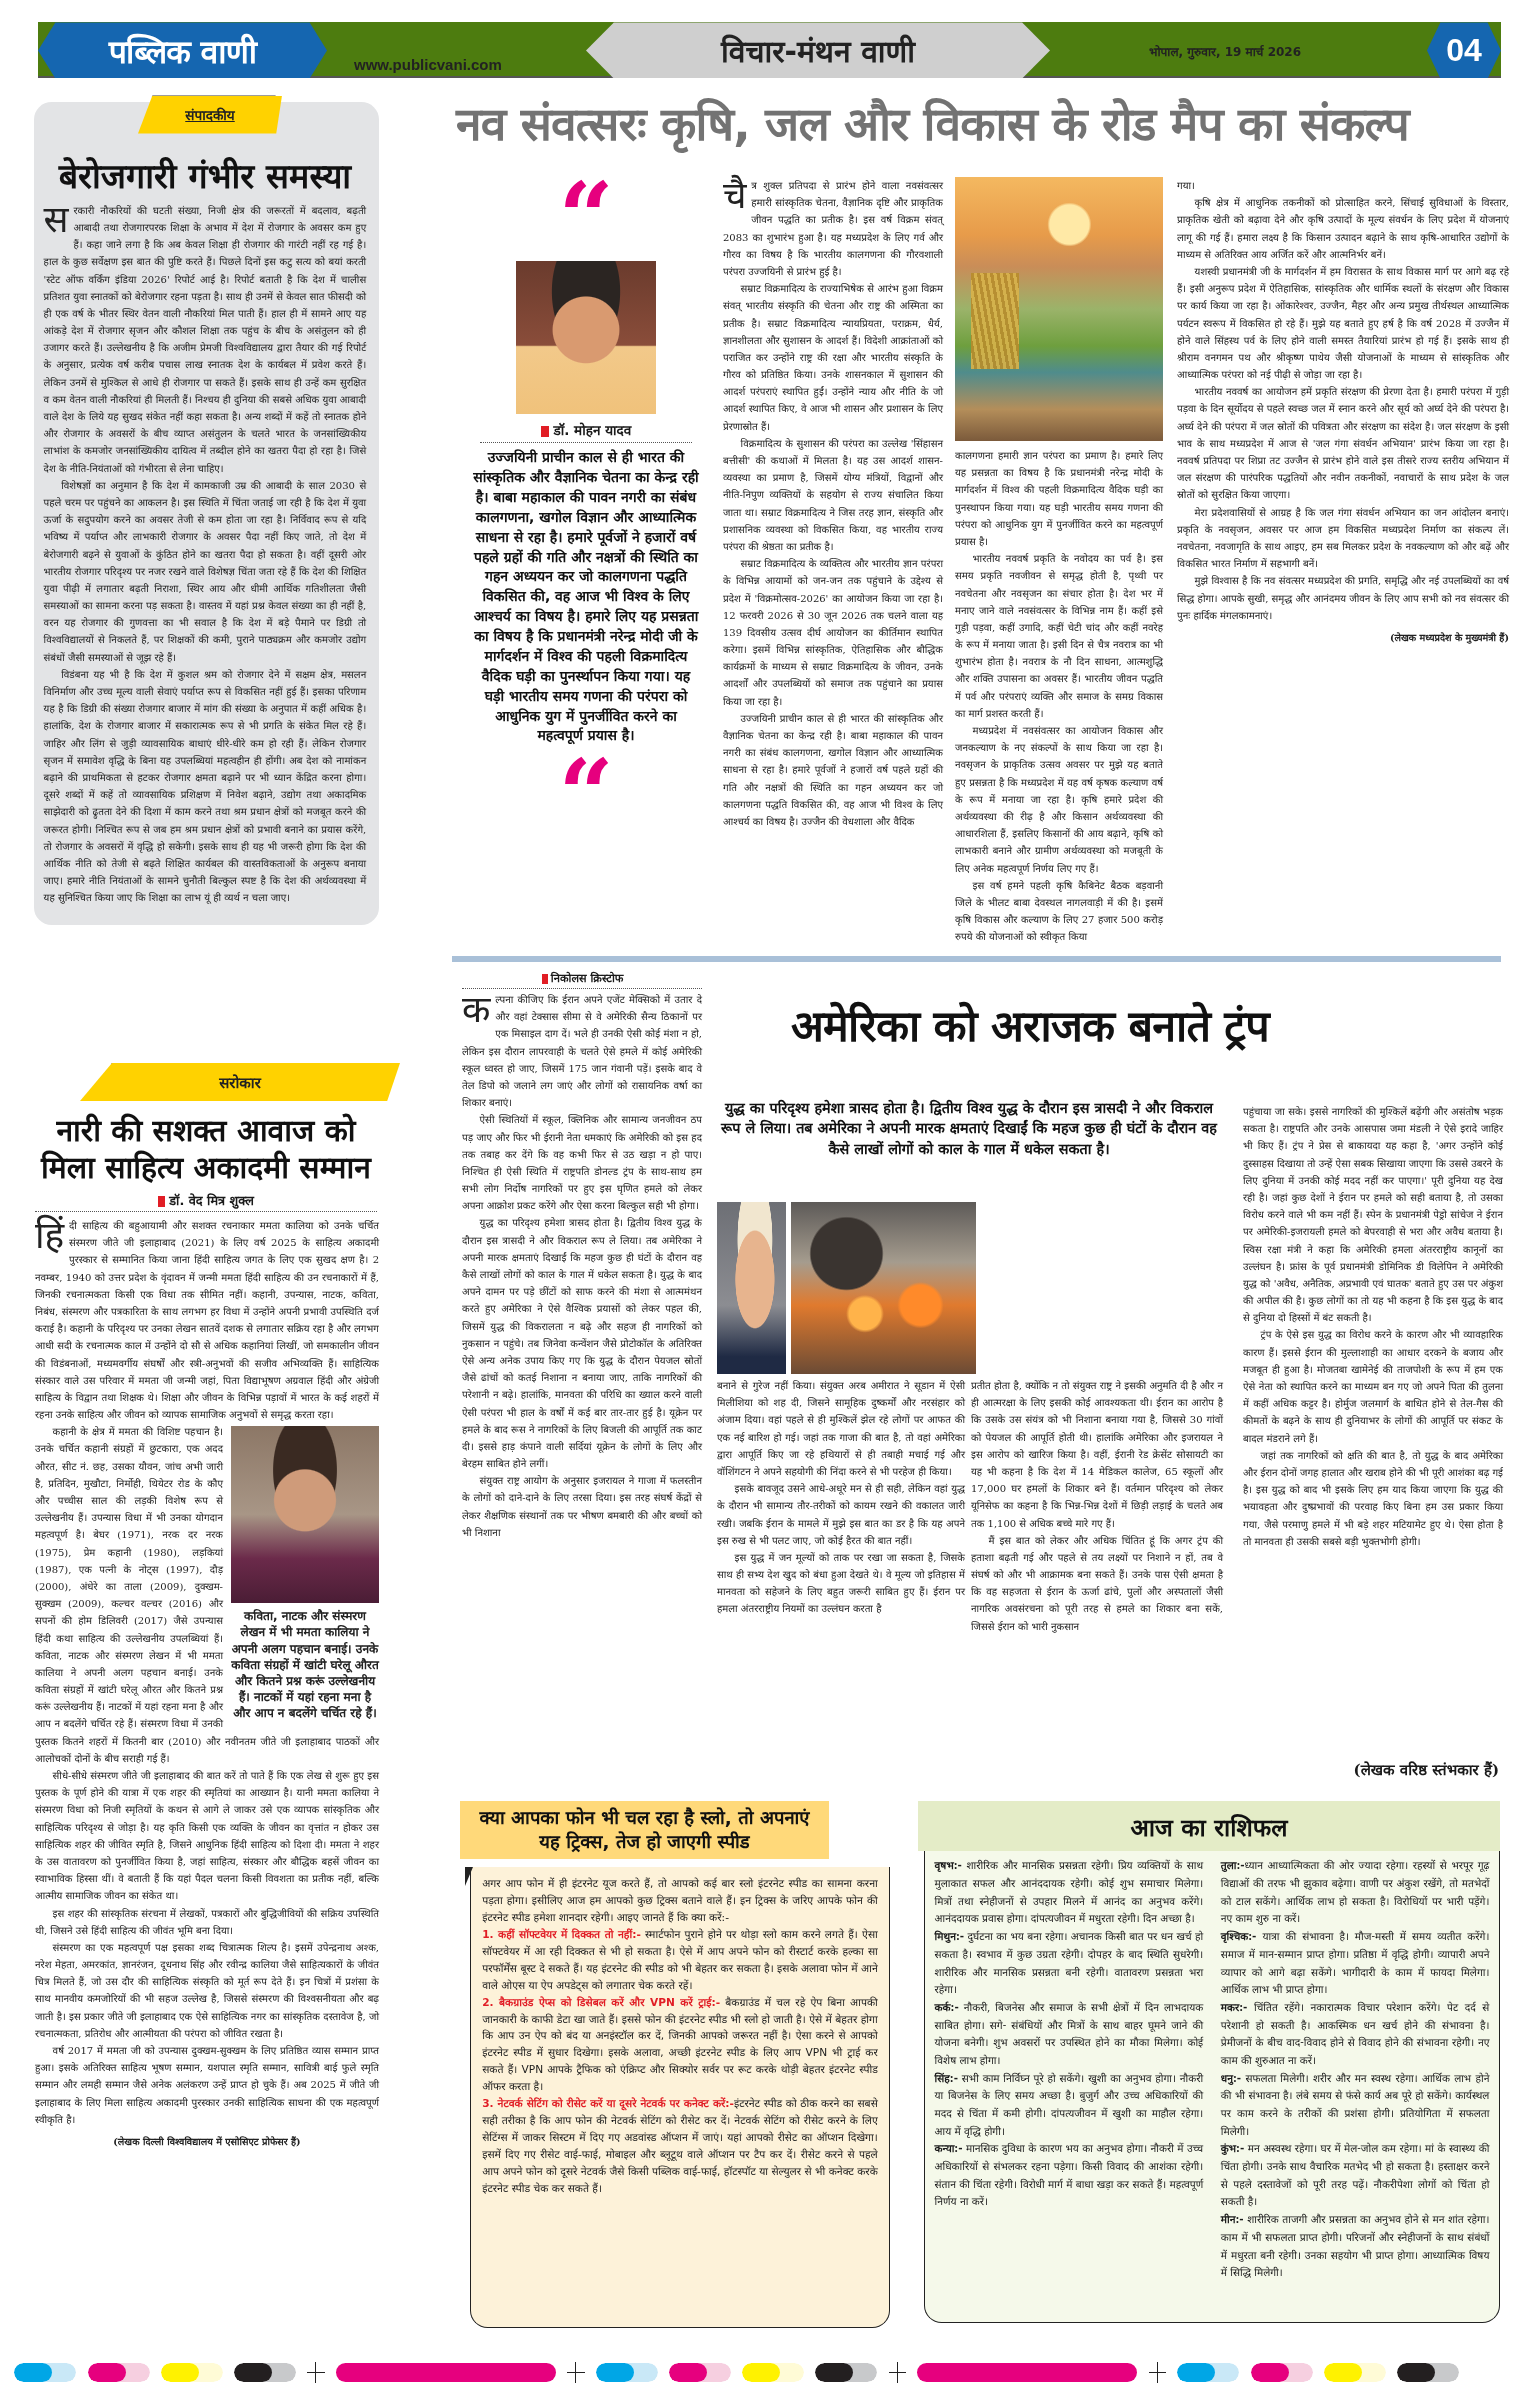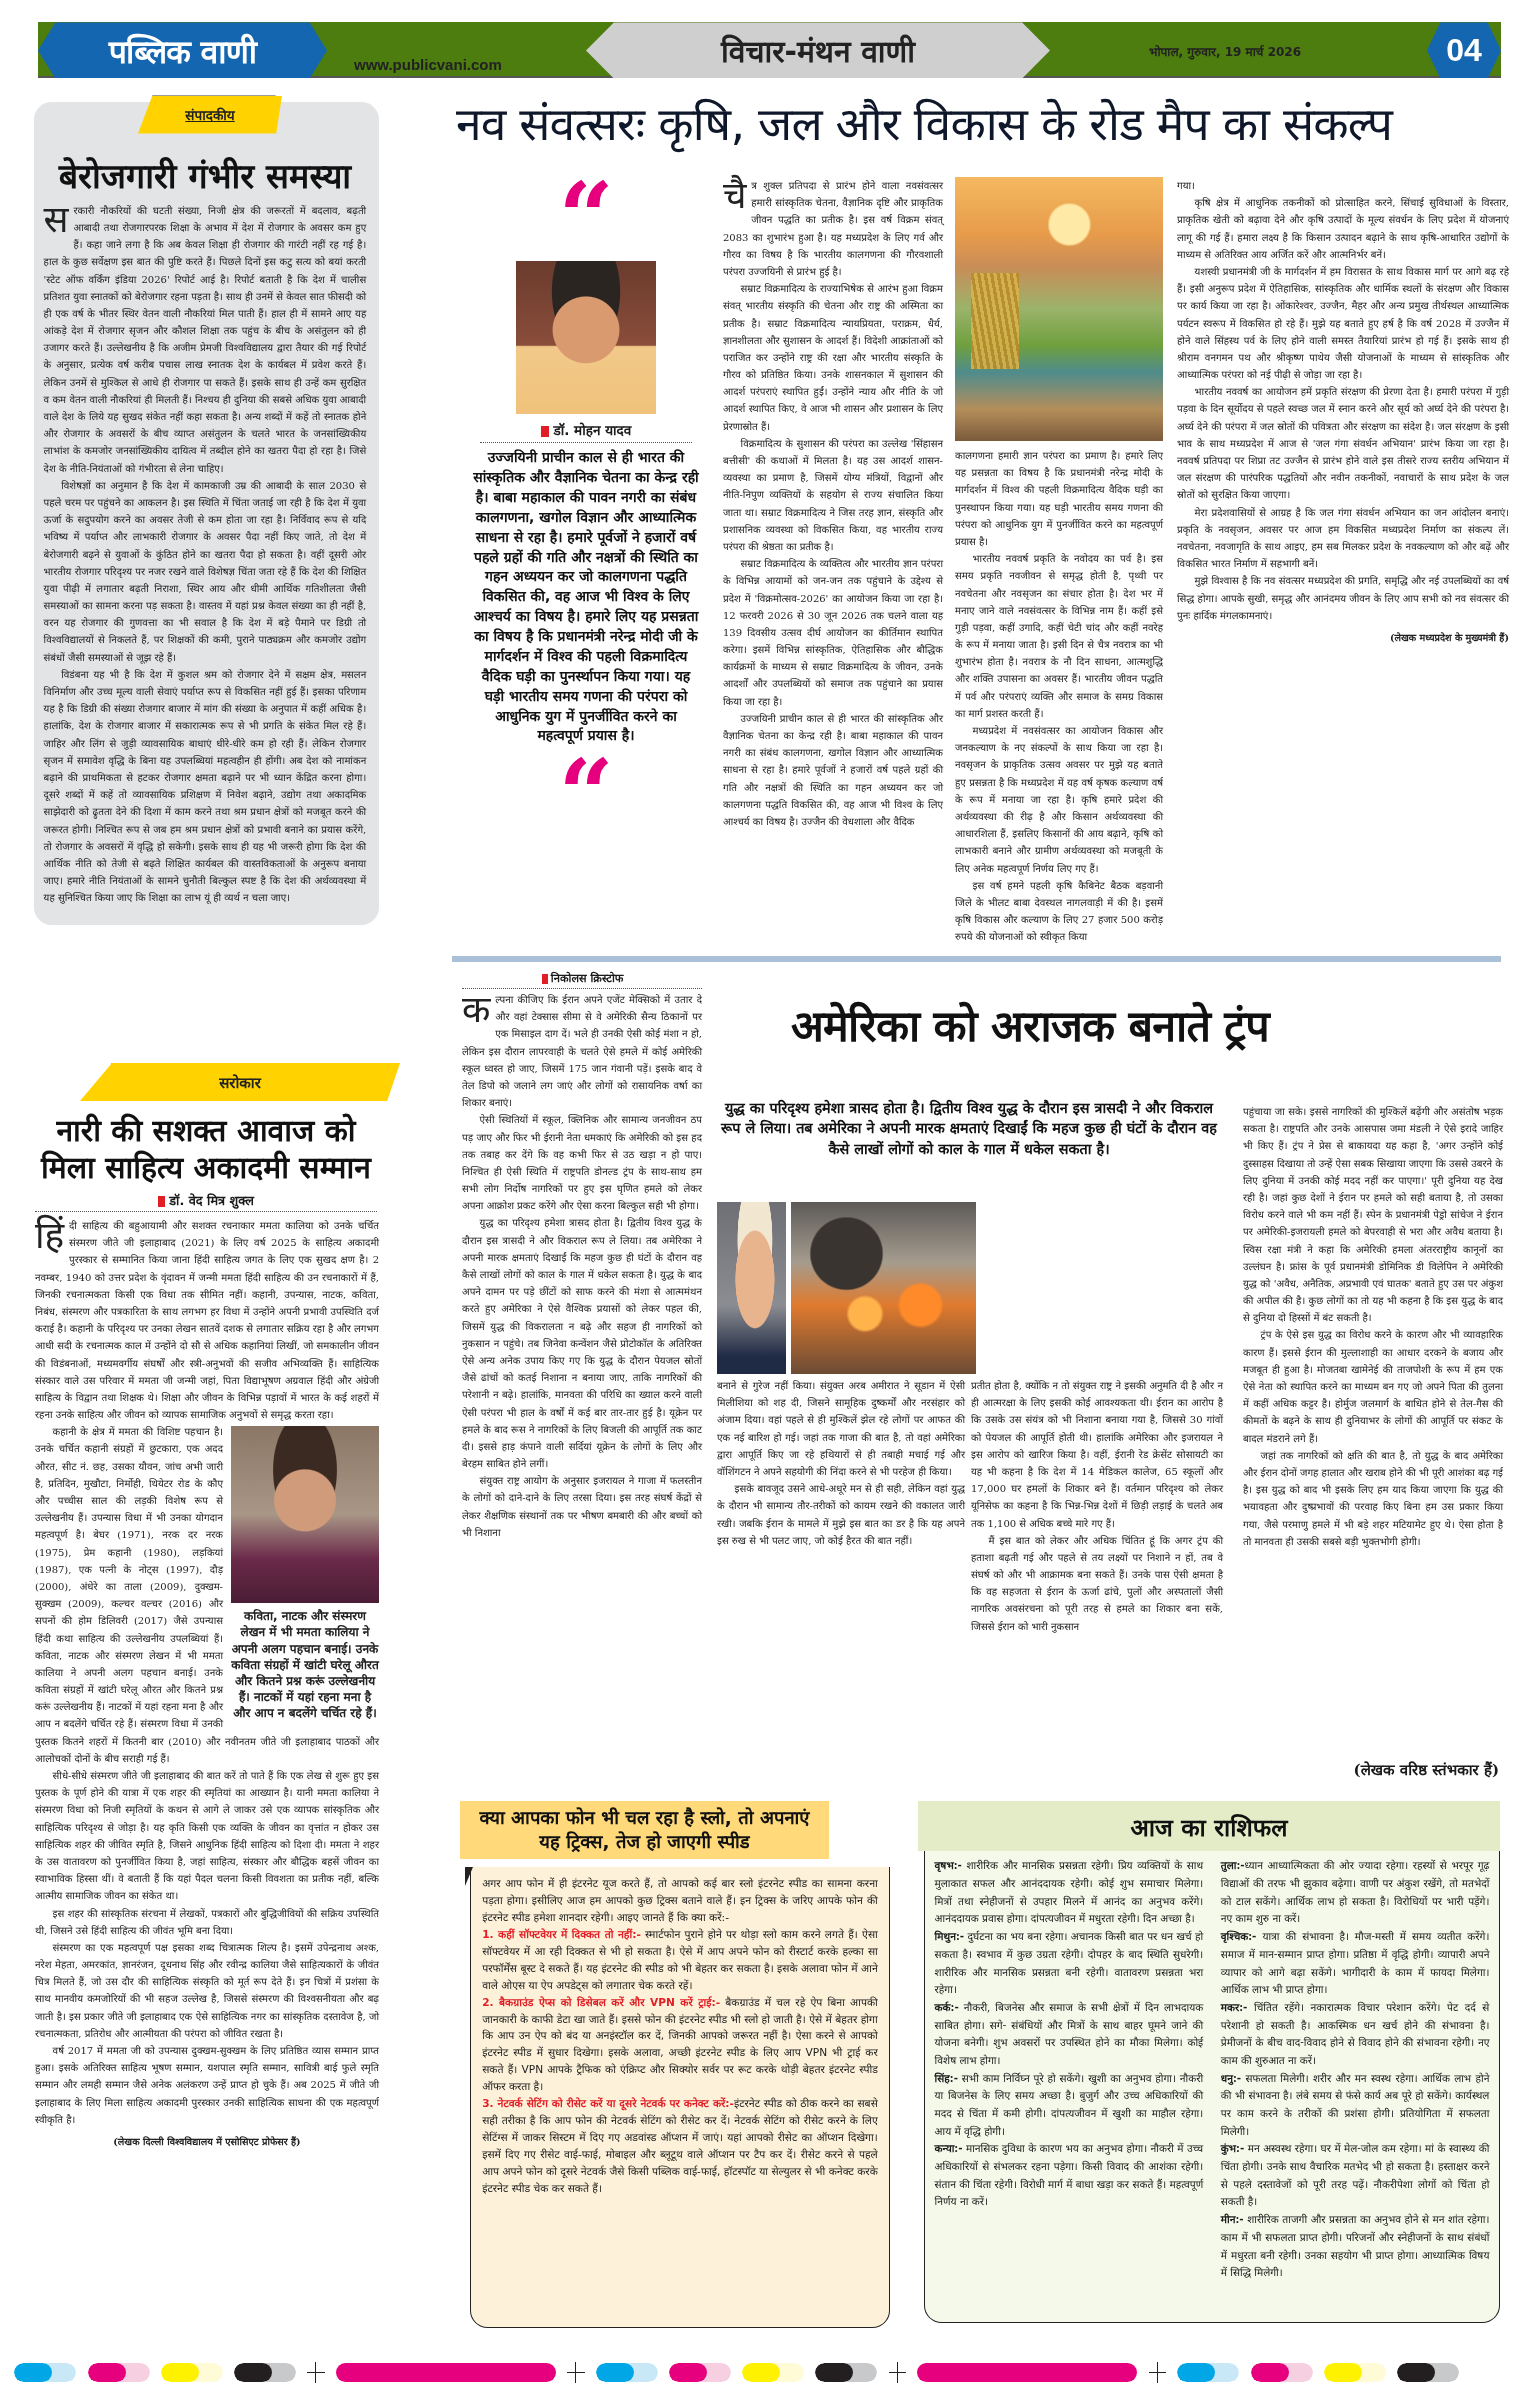--- a/index.html
+++ b/index.html
@@ -18,21 +18,21 @@
   .editorial { position: absolute; left: 34px; top: 102px; width: 345px; height: 823px; background: #e3e4e6; border-radius: 17.6px; padding: 56px 12.8px 12.8px 9.6px; }
   .tag-yellow { position: absolute; background: #ffd200; color: #222; font-weight: bold; font-size: 13.6px; display: flex; align-items: center; justify-content: center; box-shadow: -6.4px -4px 0 #3a3a3a; clip-path: polygon(10% 0, 100% 0, 96% 100%, 0 100%); }
   .editorial .tag-yellow { left: 104px; top: -6.4px; width: 144px; height: 38px; text-decoration: underline; }
   .ed-headline { font-size: 34px; font-weight: bold; text-align: center; line-height: 1.1; margin-bottom: 6.4px; color: #111; }
   .body-text { font-family: "DejaVu Serif", serif; font-size: 10px; line-height: 1.72; text-align: justify; color: #222; }
   .body-text p { text-indent: 17.6px; margin-bottom: 0; }
   .body-text p.first { text-indent: 0; }
   .dropcap { float: left; font-size: 37px; line-height: 0.9; margin-right: 4.8px; margin-top: 1.6px; font-weight: normal; }
 
   
-  .lead-headline { position: absolute; left: 456px; top: 98px; width: 1055px; font-size: 46px; font-weight: normal; line-height: 1.15; color: #0f172a; white-space: nowrap; letter-spacing: -0.8px; }
+  .lead-headline { position: absolute; left: 456px; top: 98px; width: 1055px; font-size: 46px; font-weight: bold; line-height: 1.15; color: #737373; white-space: nowrap; letter-spacing: -0.8px; }
   .quote-col { position: absolute; left: 472px; top: 180px; width: 228px; text-align: center; }
   .quote-mark { color: #e6007e; font-size: 96px; font-weight: bold; font-family: "DejaVu Serif", serif; line-height: 0.8; height: 76px; }
   .photo { position: relative; overflow: hidden; }
   .photo-cm { width: 140px; height: 153px; margin: 4.8px auto 6.4px; background: radial-gradient(circle at 50% 45%, #d99a70 0 30%, transparent 31%), radial-gradient(ellipse at 50% 20%, #2b2522 0 34%, transparent 35%), linear-gradient(180deg, #6a3b2d 0%, #8a4d3a 55%, #f2c98a 56%, #f0c27b 100%); }
   .byline { font-size: 13.6px; font-weight: bold; padding-bottom: 3.2px; border-bottom: 0.8px dotted #555; margin: 0 8px 4.8px; }
   .byline .sq { display: inline-block; width: 8px; height: 11.2px; background: #e11d25; margin-right: 4.8px; vertical-align: middle; }
   .pull-quote { font-size: 14px; font-weight: bold; line-height: 1.42; color: #111; }
 
   .lead-cols { position: absolute; top: 177px; left: 723px; width: 787px; height: 775px; }
   .col { position: absolute; }
@@ -179,20 +179,21 @@
   <p>युद्ध का परिदृश्य हमेशा त्रासद होता है। द्वितीय विश्व युद्ध के दौरान इस त्रासदी ने और विकराल रूप ले लिया। तब अमेरिका ने अपनी मारक क्षमताएं दिखाईं कि महज कुछ ही घंटों के दौरान वह कैसे लाखों लोगों को काल के गाल में धकेल सकता है। युद्ध के बाद अपने दामन पर पड़े छींटों को साफ करने की मंशा से आत्ममंथन करते हुए अमेरिका ने ऐसे वैश्विक प्रयासों को लेकर पहल की, जिसमें युद्ध की विकरालता न बढ़े और सहज ही नागरिकों को नुकसान न पहुंचे। तब जिनेवा कन्वेंशन जैसे प्रोटोकॉल के अतिरिक्त ऐसे अन्य अनेक उपाय किए गए कि युद्ध के दौरान पेयजल स्रोतों जैसे ढांचों को कतई निशाना न बनाया जाए, ताकि नागरिकों की परेशानी न बढ़े। हालांकि, मानवता की परिधि का ख्याल करने वाली ऐसी परंपरा भी हाल के वर्षों में कई बार तार-तार हुई है। यूक्रेन पर हमले के बाद रूस ने नागरिकों के लिए बिजली की आपूर्ति तक काट दी। इससे हाड़ कंपाने वाली सर्दियां यूक्रेन के लोगों के लिए और बेरहम साबित होने लगीं।</p>
   <p>संयुक्त राष्ट्र आयोग के अनुसार इजरायल ने गाजा में फलस्तीन के लोगों को दाने-दाने के लिए तरसा दिया। इस तरह संघर्ष केंद्रों से लेकर शैक्षणिक संस्थानों तक पर भीषण बमबारी की और बच्चों को भी निशाना</p>
 </div>
 <h2 class="trump-headline">अमेरिका को अराजक बनाते ट्रंप</h2>
 <div class="trump-deck">युद्ध का परिदृश्य हमेशा त्रासद होता है। द्वितीय विश्व युद्ध के दौरान इस त्रासदी ने और विकराल रूप ले लिया। तब अमेरिका ने अपनी मारक क्षमताएं दिखाईं कि महज कुछ ही घंटों के दौरान वह कैसे लाखों लोगों को काल के गाल में धकेल सकता है।</div>
 <div class="photo photo-trump"></div>
 <div class="photo photo-war"></div>
 <div class="trump-mid body-text">
   <p class="first">बनाने से गुरेज नहीं किया। संयुक्त अरब अमीरात ने सूडान में ऐसी मिलीशिया को शह दी, जिसने सामूहिक दुष्कर्मों और नरसंहार को अंजाम दिया। वहां पहले से ही मुश्किलें झेल रहे लोगों पर आफत की एक नई बारिश हो गई। जहां तक गाजा की बात है, तो वहां अमेरिका द्वारा आपूर्ति किए जा रहे हथियारों से ही तबाही मचाई गई और वॉशिंगटन ने अपने सहयोगी की निंदा करने से भी परहेज ही किया।</p>
   <p>इसके बावजूद उसने आधे-अधूरे मन से ही सही, लेकिन वहां युद्ध के दौरान भी सामान्य तौर-तरीकों को कायम रखने की वकालत जारी रखी। जबकि ईरान के मामले में मुझे इस बात का डर है कि यह अपने इस रुख से भी पलट जाए, जो कोई हैरत की बात नहीं।</p>
+  <p>इस युद्ध में जन मूल्यों को ताक पर रखा जा सकता है, जिसके साथ ही सभ्य देश खुद को बंधा हुआ देखते थे। वे मूल्य जो इतिहास में मानवता को सहेजने के लिए बहुत जरूरी साबित हुए हैं। ईरान पर हमला अंतरराष्ट्रीय नियमों का उल्लंघन करता है</p>
 </div>
 <div class="trump-mid2 body-text">
   <p class="first">प्रतीत होता है, क्योंकि न तो संयुक्त राष्ट्र ने इसकी अनुमति दी है और न ही आत्मरक्षा के लिए इसकी कोई आवश्यकता थी। ईरान का आरोप है कि उसके उस संयंत्र को भी निशाना बनाया गया है, जिससे 30 गांवों को पेयजल की आपूर्ति होती थी। हालांकि अमेरिका और इजरायल ने इस आरोप को खारिज किया है। वहीं, ईरानी रेड क्रेसेंट सोसायटी का यह भी कहना है कि देश में 14 मेडिकल कालेज, 65 स्कूलों और 17,000 घर हमलों के शिकार बने हैं। वर्तमान परिदृश्य को लेकर यूनिसेफ का कहना है कि भिन्न-भिन्न देशों में छिड़ी लड़ाई के चलते अब तक 1,100 से अधिक बच्चे मारे गए हैं।</p>
   <p>मैं इस बात को लेकर और अधिक चिंतित हूं कि अगर ट्रंप की हताशा बढ़ती गई और पहले से तय लक्ष्यों पर निशाने न हों, तब वे संघर्ष को और भी आक्रामक बना सकते हैं। उनके पास ऐसी क्षमता है कि वह सहजता से ईरान के ऊर्जा ढांचे, पुलों और अस्पतालों जैसी नागरिक अवसंरचना को पूरी तरह से हमले का शिकार बना सकें, जिससे ईरान को भारी नुकसान</p>
 </div>
 <div class="trump-right body-text">
   <p class="first">पहुंचाया जा सके। इससे नागरिकों की मुश्किलें बढ़ेंगी और असंतोष भड़क सकता है। राष्ट्रपति और उनके आसपास जमा मंडली ने ऐसे इरादे जाहिर भी किए हैं। ट्रंप ने प्रेस से बाकायदा यह कहा है, 'अगर उन्होंने कोई दुस्साहस दिखाया तो उन्हें ऐसा सबक सिखाया जाएगा कि उससे उबरने के लिए दुनिया में उनकी कोई मदद नहीं कर पाएगा।' पूरी दुनिया यह देख रही है। जहां कुछ देशों ने ईरान पर हमले को सही बताया है, तो उसका विरोध करने वाले भी कम नहीं हैं। स्पेन के प्रधानमंत्री पेड्रो सांचेज ने ईरान पर अमेरिकी-इजरायली हमले को बेपरवाही से भरा और अवैध बताया है। स्विस रक्षा मंत्री ने कहा कि अमेरिकी हमला अंतरराष्ट्रीय कानूनों का उल्लंघन है। फ्रांस के पूर्व प्रधानमंत्री डोमिनिक डी विलेपिन ने अमेरिकी युद्ध को 'अवैध, अनैतिक, अप्रभावी एवं घातक' बताते हुए उस पर अंकुश की अपील की है। कुछ लोगों का तो यह भी कहना है कि इस युद्ध के बाद से दुनिया दो हिस्सों में बंट सकती है।</p>
   <p>ट्रंप के ऐसे इस युद्ध का विरोध करने के कारण और भी व्यावहारिक कारण हैं। इससे ईरान की मुल्लाशाही का आधार दरकने के बजाय और मजबूत ही हुआ है। मोजतबा खामेनेई की ताजपोशी के रूप में हम एक ऐसे नेता को स्थापित करने का माध्यम बन गए जो अपने पिता की तुलना में कहीं अधिक कट्टर है। होर्मुज जलमार्ग के बाधित होने से तेल-गैस की कीमतों के बढ़ने के साथ ही दुनियाभर के लोगों की आपूर्ति पर संकट के बादल मंडराने लगे हैं।</p>
   <p>जहां तक नागरिकों को क्षति की बात है, तो युद्ध के बाद अमेरिका और ईरान दोनों जगह हालात और खराब होने की भी पूरी आशंका बढ़ गई है। इस युद्ध को बाद भी इसके लिए हम याद किया जाएगा कि युद्ध की भयावहता और दुष्प्रभावों की परवाह किए बिना हम उस प्रकार किया गया, जैसे परमाणु हमले में भी बड़े शहर मटियामेट हुए थे। ऐसा होता है तो मानवता ही उसकी सबसे बड़ी भुक्तभोगी होगी।</p>
 </div>

